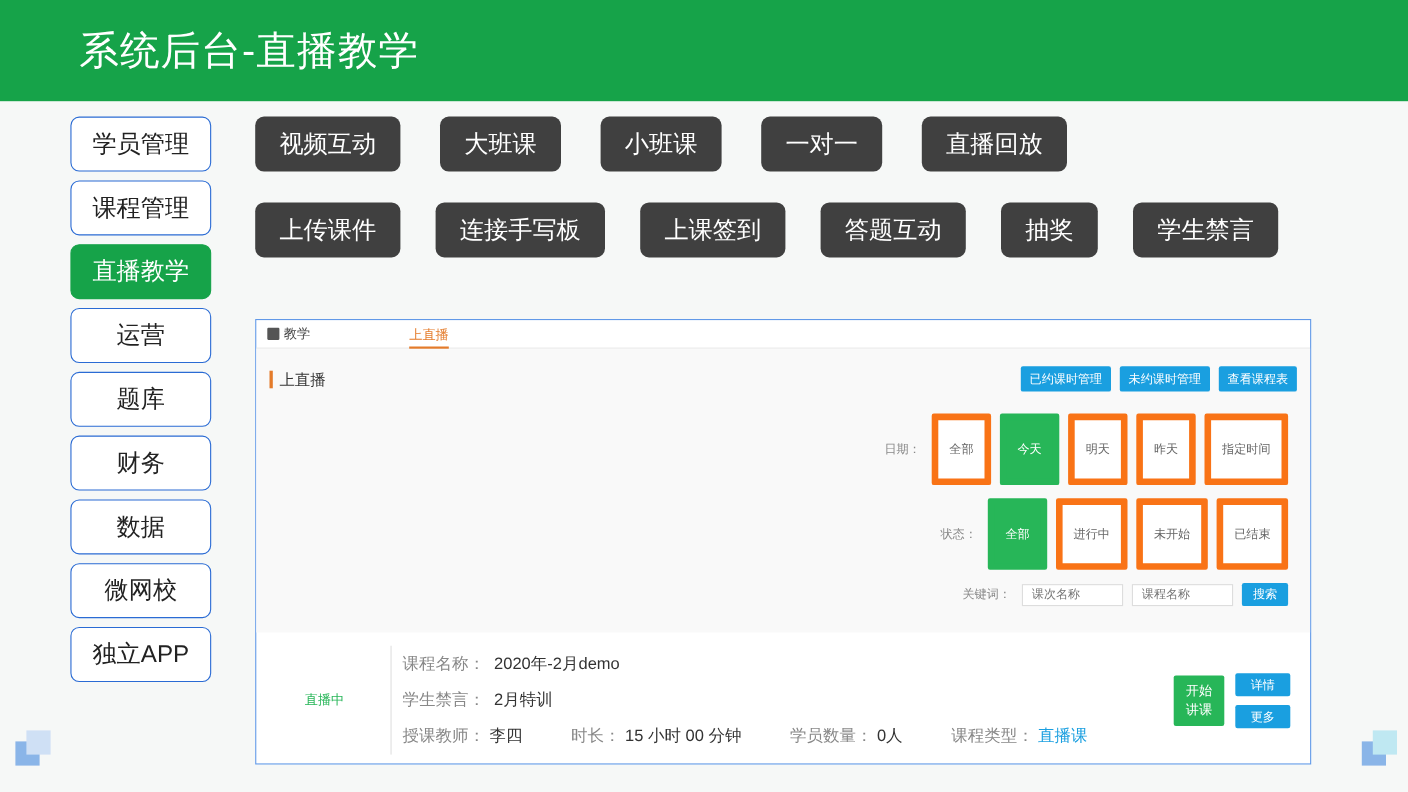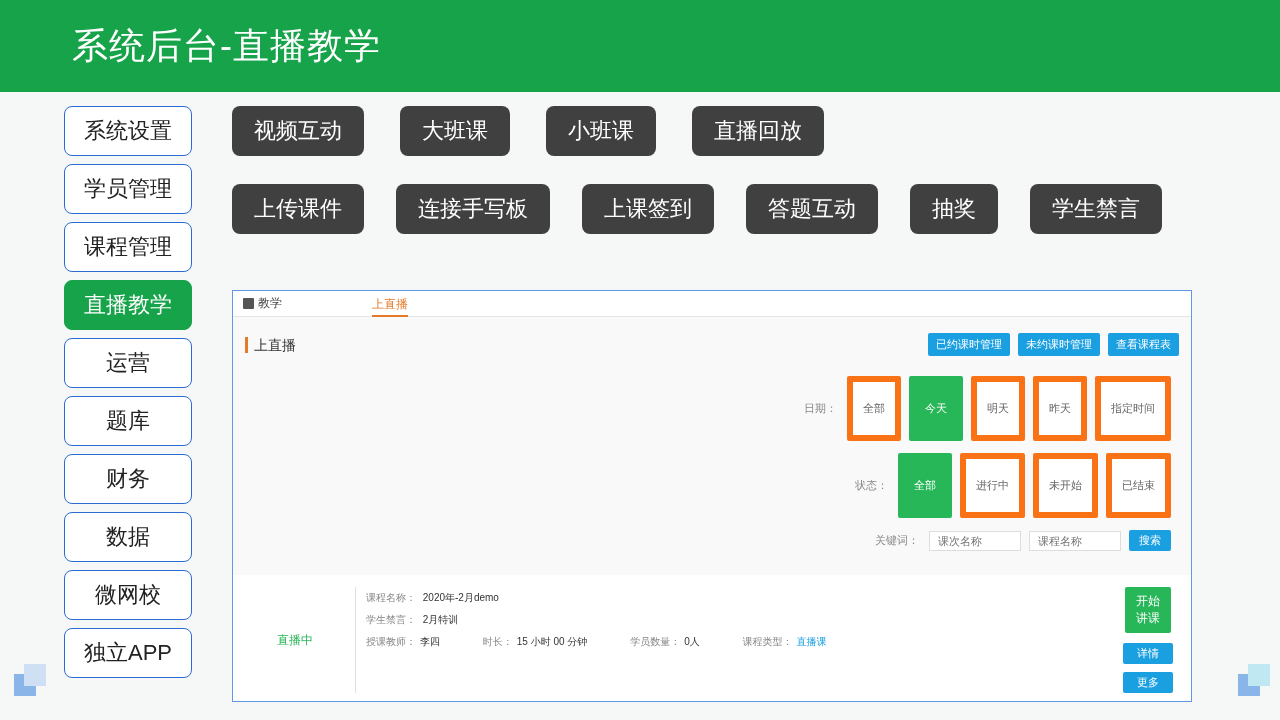--- a/index.html
+++ b/index.html
@@ -27,24 +27,24 @@
   .filters { padding: 0 8px; font-size: 11px; color: #888; }
   .filter-row { display: flex; align-items: center; gap: 8px; margin-bottom: 12px; justify-content: flex-end; }
   .filter-label { width: 44px; text-align: right; color: #888; margin-right: 2px; }
   .chip { border: 6px solid #f97316; background: #fff; color: #666; padding: 19px 10px; border-radius: 2px; cursor: pointer; }
   .chip.sel { background: #27b658; color: #fff; border-color: #27b658; }
   .inp { border: 1px solid #ddd; background: #fff; color: #999; padding: 3px 8px; width: 92px; font-size: 11px; height: 20px; }
   .search-btn { background: #1a9fe0; color: #fff; font-size: 11px; padding: 3px 10px; border-radius: 2px; cursor: pointer; border: none; }
   .course-row { display: flex; align-items: stretch; padding: 12px 12px 8px 12px; }
   .live-tag { color: #27b658; font-size: 12px; width: 100px; display: flex; align-items: center; justify-content: center; }
   .divider { width: 1px; background: #e0e0e0; margin: 0 10px; }
-  .course-info { flex: 1; font-size: 10px; color: #888; line-height: 2.2; }
+  .course-info { flex: 1; font-size: 15px; color: #888; line-height: 2.2; }
   .course-info .val { color: #333; margin-left: 4px; }
   .inline-pair { display: inline-block; margin-right: 40px; }
-  .row-actions { display: flex; align-items: center; gap: 10px; padding-right: 6px; flex-direction: column; }
+  .row-actions { display: flex; align-items: center; gap: 10px; padding-right: 6px; }
   .start-btn { background: #27b658; color: #fff; font-size: 12px; width: 46px; height: 46px; border-radius: 2px; display: flex; flex-direction: column; align-items: center; justify-content: center; line-height: 1.4; cursor: pointer; }
   .mini-col { display: flex; flex-direction: column; gap: 8px; }
   .mini-btn { background: #1a9fe0; color: #fff; font-size: 11px; padding: 3px 14px; border-radius: 2px; cursor: pointer; text-align: center; }
   .deco-bl { position: absolute; left: 14px; bottom: 24px; width: 30px; height: 30px; }
   .deco-bl::before { content: ""; position: absolute; left: 0; bottom: 0; width: 22px; height: 22px; background: #8ab5e8; }
   .deco-bl::after { content: ""; position: absolute; left: 10px; bottom: 10px; width: 22px; height: 22px; background: #cfe0f5; }
   .deco-br { position: absolute; right: 10px; bottom: 24px; width: 30px; height: 30px; }
   .deco-br::before { content: ""; position: absolute; right: 10px; bottom: 0; width: 22px; height: 22px; background: #8ab5e8; }
   .deco-br::after { content: ""; position: absolute; right: 0; bottom: 10px; width: 22px; height: 22px; background: #bfe8f2; }
 </style>
@@ -52,23 +52,20 @@
 <body>
 
 <div class="header">
   <h1>系统后台-直播教学</h1>
 </div>
 
 <div class="content">
 
   <div class="sidebar">
     <div class="side-item">
-        <span>系统设置</span>
-      </div>
-    <div class="side-item">
         <span>学员管理</span>
       </div>
     <div class="side-item">
         <span>课程管理</span>
       </div>
     <div class="side-item active">
         <span>直播教学</span>
       </div>
     <div class="side-item">
         <span>运营</span>
@@ -94,20 +91,23 @@
 
     <div class="pill-row">
       <div class="pill">
           <span>视频互动</span>
         </div>
       <div class="pill">
           <span>大班课</span>
         </div>
       <div class="pill">
           <span>小班课</span>
+        </div>
+      <div class="pill">
+          <span>一对一</span>
         </div>
       <div class="pill">
           <span>直播回放</span>
         </div>
     </div>
 
     <div class="pill-row row2">
       <div class="pill">
           <span>上传课件</span>
         </div>

